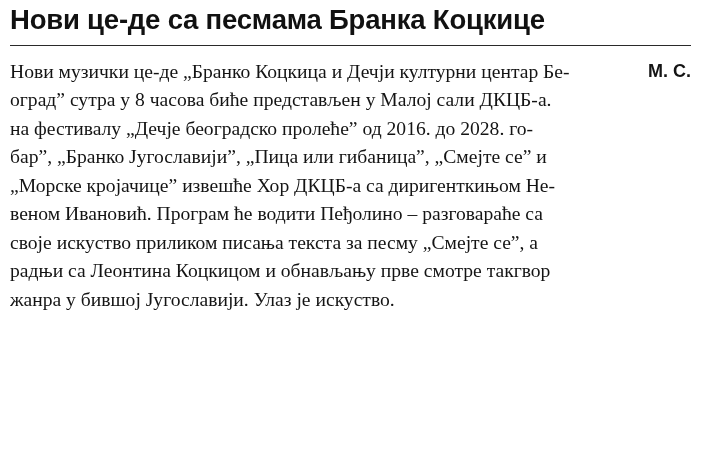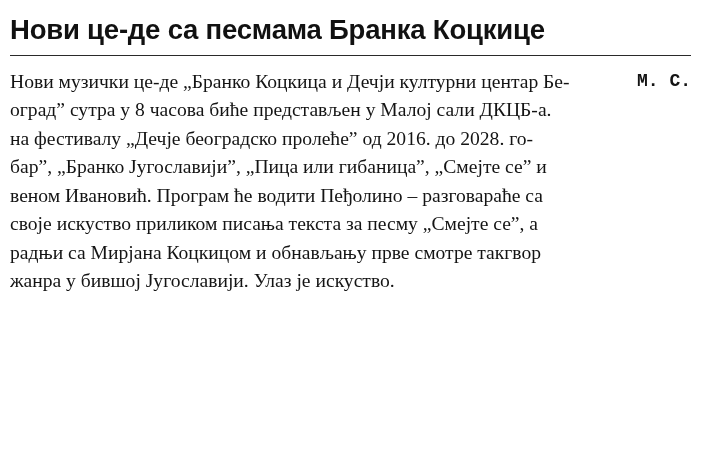--- a/index.html
+++ b/index.html
@@ -21,40 +21,40 @@
     box-sizing: border-box;
     padding: 4px 10px 0 8px;
   }
   .headline {
     font-family: "Liberation Sans", sans-serif;
     font-weight: bold;
     font-size: 27.5px;
     line-height: 1.15;
     letter-spacing: -0.2px;
     color: #111111;
-    margin: 10px 0 0 2px;
+    margin: 0 0 0 2px;
     white-space: nowrap;
   }
   .rule {
     border: 0;
     border-top: 1.4px solid #2a2a2a;
     margin: 9px 2px 12px 2px;
   }
   .body-text {
     font-family: "Liberation Serif", serif;
     font-size: 19.6px;
     line-height: 1.455;
     text-align: justify;
     text-justify: inter-word;
     color: #141414;
     margin: 0 2px;
     hyphens: manual;
   }
   .body-text .sig {
-    font-family: Liberation Mono, monospace;
+    font-family: Liberation Sans, sans-serif;
     font-weight: bold;
     font-size: 18px;
     float: right;
     margin-left: 8px;
   }
   .line {
     display: block;
     white-space: nowrap;
   }
   .lastline {
@@ -70,19 +70,20 @@
   <h1 class="headline">Нови це-де са песмама Бранка Коцкице</h1>
 
   <hr class="rule">
 
   <div class="body-text">
     <span class="sig">М. С.</span>
     <span class="line">Нови музички це-де „Бранко Коцкица и Дечји културни центар Бе-</span>
     <span class="line">оград” сутра у 8 часова биће представљен у Малој сали ДКЦБ-а.</span>
     <span class="line">на фестивалу „Дечје београдско пролеће” од 2016. до 2028. го-</span>
     <span class="line">бар”, „Бранко Југославији”, „Пица или гибаница”, „Смејте се” и</span>
+    <span class="line">„Морске кројачице” извешће Хор ДКЦБ-а са диригенткињом Не-</span>
     <span class="line">веном Ивановић. Програм ће водити Пеђолино – разговараће са</span>
     <span class="line">своје искуство приликом писања текста за песму „Смејте се”, а</span>
-    <span class="line">радњи са Мирјана Коцкицом и обнављању прве смотре такгвор</span>
+    <span class="line">радњи са Леонтина Коцкицом и обнављању прве смотре такгвор</span>
     <span class="lastline">жанра у бившој Југославији. Улаз је искуство.</span>
   </div>
 
 </div>
 
 </body></html>

